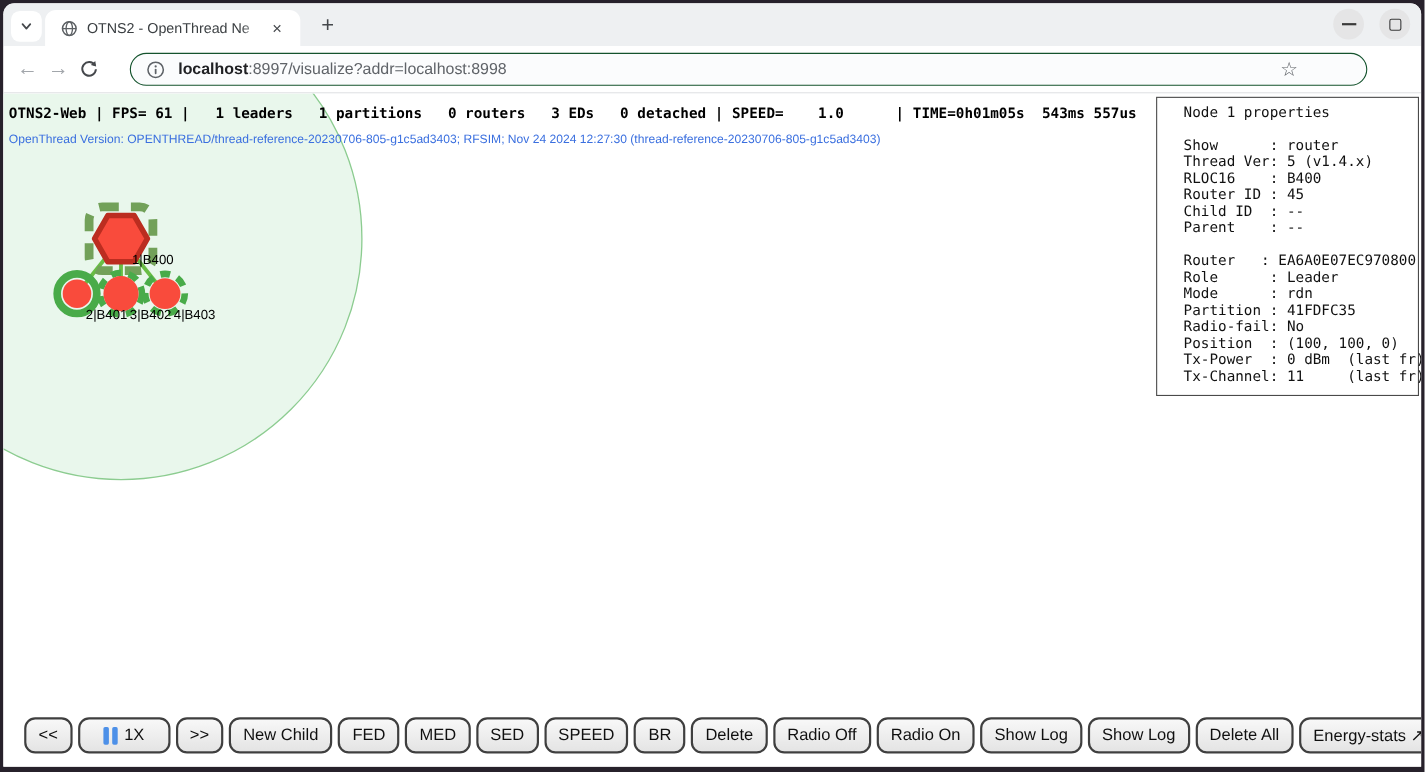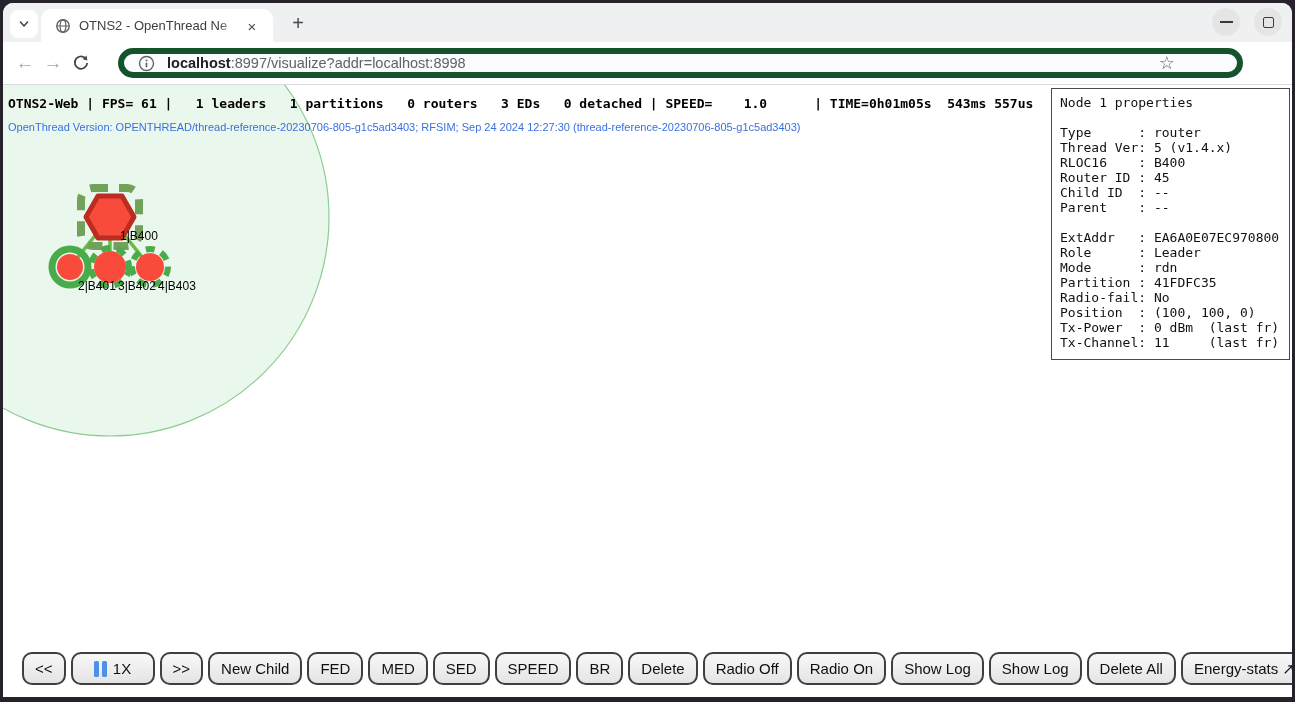--- a/index.html
+++ b/index.html
@@ -31,41 +31,41 @@
   .glyph-max { width:11px; height:11px; border:1.6px solid #3a3a3a; border-radius:2px; }
 
   
   .toolbar { height:43px; background:#fff; border-bottom:1px solid #d8dadd; display:flex;
              align-items:center; position:relative; }
   .navbtn { width:28px; height:28px; display:flex; align-items:center; justify-content:center;
             font-size:19px; cursor:pointer; }
   .navbtn.back { margin-left:8px; color:#a2a6ab; }
   .navbtn.fwd  { color:#a2a6ab; }
   .omnibox { position:absolute; left:115px; top:6px; width:1125px; height:30px; background:#fbfcfd;
-             border:6px solid #14532d; border-radius:15px; display:flex; align-items:center;
+             border:1px solid #14532d; border-radius:15px; display:flex; align-items:center;
              padding:0 14px; cursor:text; }
   .url { font-size:14.5px; white-space:nowrap; margin-left:12px; }
   .url .host { color:#202124; font-weight:bold; }
   .url .rest { color:#5f6368; }
   .star { position:absolute; right:62px; font-size:18px; color:#5f6368; cursor:pointer; line-height:1; }
   .avatar { position:absolute; left:1254px; top:48px; width:28px; height:28px; border-radius:50%;
             background:#9334ac; color:#fff; font-size:13px; font-weight:bold; display:flex;
             align-items:center; justify-content:center; cursor:pointer; }
 
   
   .content { position:relative; height:612px; background:#fff; overflow:hidden; }
   .canvas-svg { position:absolute; left:0; top:0; }
   .status-line { position:absolute; left:5px; top:11px; font:bold 13px "DejaVu Sans Mono",monospace;
                  color:#000; white-space:pre; z-index:3; }
   .version-line { position:absolute; left:5px; top:36px; font-size:11px; color:#3a6fdf;
                   white-space:pre; z-index:3; }
   .node-label { font:12px "Liberation Sans",sans-serif; fill:#000; }
 
   .props { position:absolute; left:1048px; top:3px; width:239px; height:272px; background:#fff;
-           border:1px solid #4a4a4a; padding:6px 8px; font:13px "DejaVu Sans Mono",monospace;
+           border:1px solid #4a4a4a; padding:6px 24px; font:13px "DejaVu Sans Mono",monospace;
            color:#111; z-index:4; }
   .p-line { white-space:pre; min-height:15px; line-height:15px; }
 
   
   .actionbar { position:absolute; left:19px; bottom:12px; display:flex; gap:5px; z-index:5; }
   .abtn { height:33px; border:2px solid #3f3f3f; border-radius:10px;
           background:linear-gradient(#f8f8f8,#e4e4e4); font:15px "Liberation Sans",sans-serif;
           color:#101010; padding:0 11px; display:flex; align-items:center; cursor:pointer;
           white-space:nowrap; }
   .abtn.speed { width:84px; justify-content:center; }
@@ -148,33 +148,33 @@
       <circle cx="147" cy="182" r="18" fill="none" stroke="#49ab49" stroke-width="6" stroke-dasharray="9 7"></circle>
       <circle cx="147" cy="182" r="14" fill="#f94b3c"></circle>
 
       <text class="node-label" x="117" y="155">1|B400</text>
       <text class="node-label" x="75" y="205">2|B401</text>
       <text class="node-label" x="115" y="205">3|B402</text>
       <text class="node-label" x="155" y="205">4|B403</text>
     </svg>
 
     <div class="status-line">OTNS2-Web | FPS= 61 |   1 leaders   1 partitions   0 routers   3 EDs   0 detached | SPEED=    1.0      | TIME=0h01m05s  543ms 557us</div>
-    <div class="version-line">OpenThread Version: OPENTHREAD/thread-reference-20230706-805-g1c5ad3403; RFSIM; Sep 24 2024 12:27:30 (thread-reference-20230706-805-g1c5ad3403)</div>
+    <div class="version-line">OpenThread Version: OPENTHREAD/thread-reference-20230706-805-g1c5ad3403; RFSIM; Nov 24 2024 12:27:30 (thread-reference-20230706-805-g1c5ad3403)</div>
 
     <div class="props">
       <div class="p-line">Node 1 properties</div>
       <div class="p-line"></div>
-      <div class="p-line">Type      : router</div>
+      <div class="p-line">Show      : router</div>
       <div class="p-line">Thread Ver: 5 (v1.4.x)</div>
       <div class="p-line">RLOC16    : B400</div>
       <div class="p-line">Router ID : 45</div>
       <div class="p-line">Child ID  : --</div>
       <div class="p-line">Parent    : --</div>
       <div class="p-line"></div>
-      <div class="p-line">ExtAddr   : EA6A0E07EC970800</div>
+      <div class="p-line">Router   : EA6A0E07EC970800</div>
       <div class="p-line">Role      : Leader</div>
       <div class="p-line">Mode      : rdn</div>
       <div class="p-line">Partition : 41FDFC35</div>
       <div class="p-line">Radio-fail: No</div>
       <div class="p-line">Position  : (100, 100, 0)</div>
       <div class="p-line">Tx-Power  : 0 dBm  (last fr)</div>
       <div class="p-line">Tx-Channel: 11     (last fr)</div>
     </div>
 
     <div class="actionbar">

